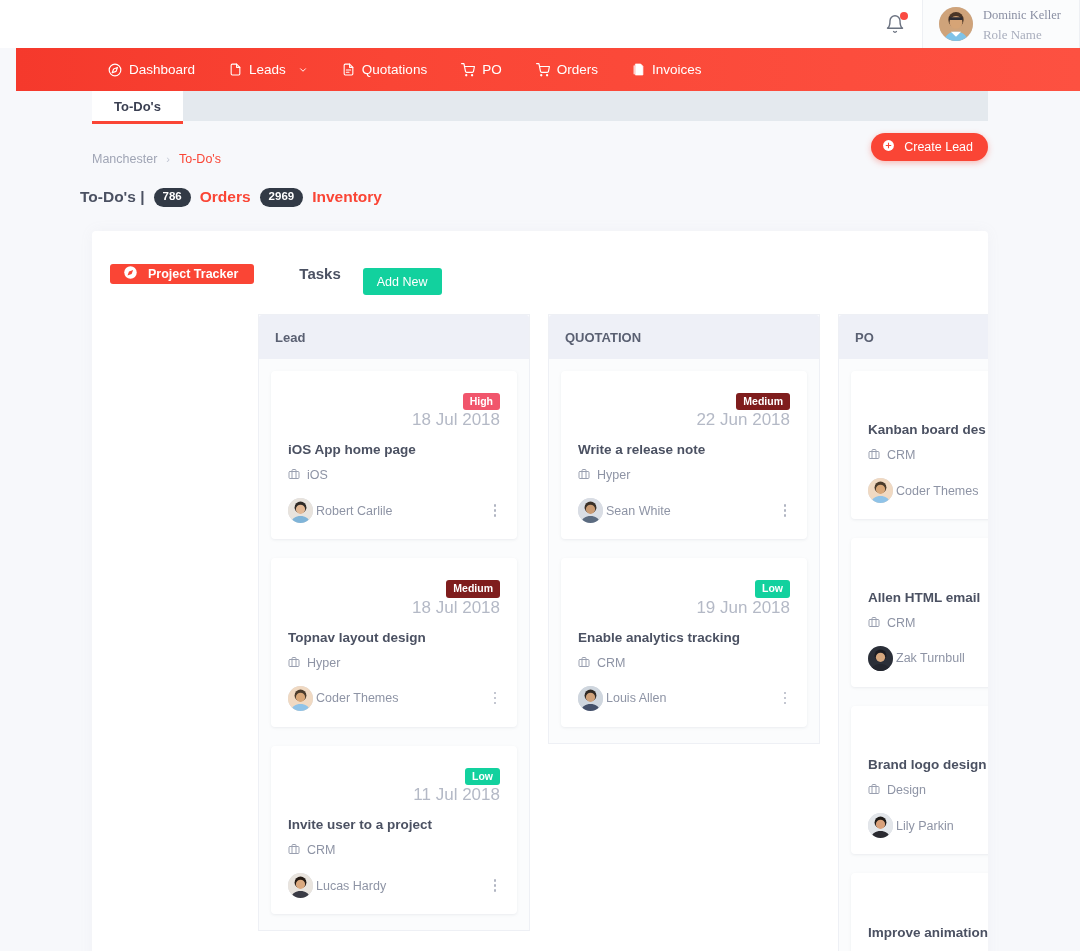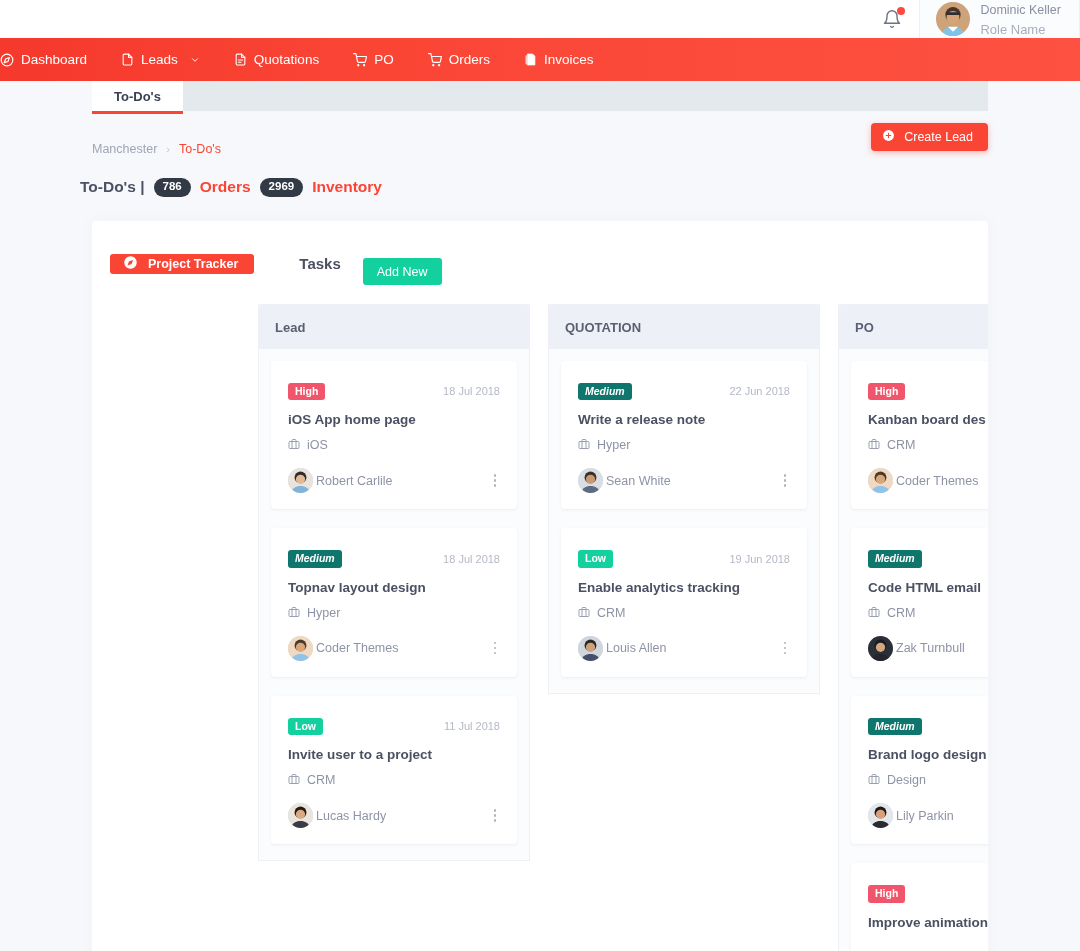--- a/index.html
+++ b/index.html
@@ -12,26 +12,27 @@
 
   body {
     font-family: "Liberation Sans", sans-serif;
     background: #f7f8fb;
     color: #43485a;
     -webkit-font-smoothing: antialiased;
   }
 
   
   .topbar {
-    height: 38px;
+    height: 48px;
     background: #ffffff;
     display: flex;
     align-items: stretch;
     justify-content: flex-end;
     position: relative;
+    font-family: Liberation Serif, serif;
   }
   .notif-btn {
     width: 54px;
     display: flex;
     align-items: center;
     justify-content: center;
     position: relative;
     cursor: pointer;
   }
   .bell-wrap { position: relative; width: 20px; height: 22px; }
@@ -73,20 +74,22 @@
     color: #a9aebd;
     white-space: nowrap;
   }
 
   
   .navbar {
     height: 43px;
     background: linear-gradient(90deg, #f5392c 0%, #fa4535 35%, #fd5141 100%);
     display: flex;
     align-items: center;
+    padding-left: 92px;
+    margin-left: 16px;
   }
   .nav-item {
     display: flex;
     align-items: center;
     gap: 7px;
     color: #ffffff;
     font-size: 13.5px;
     padding: 0 17px;
     height: 43px;
     cursor: pointer;
@@ -139,21 +142,21 @@
     font-size: 12.5px;
     margin-top: 24px;
   }
   .crumb { color: #a0a5b5; cursor: pointer; }
   .crumb.active { color: #fa4535; }
   .crumb-sep { color: #c2c7d4; font-size: 11px; }
   .btn-create {
     background: #fa4535;
     color: #fff;
     border: none;
-    border-radius: 4px;
+    border-radius: 14px;
     height: 28px;
     padding: 0 15px 0 11px;
     font-size: 12.5px;
     font-family: inherit;
     display: flex;
     align-items: center;
     gap: 9px;
     cursor: pointer;
     box-shadow: 0 2px 6px rgba(250,69,53,.35);
   }
@@ -258,37 +261,38 @@
   .card {
     background: #ffffff;
     border-radius: 4px;
     padding: 22px 17px 16px 17px;
     margin-bottom: 19px;
     box-shadow: 0 1px 3px rgba(100,110,130,.11);
   }
   .card:last-child { margin-bottom: 2px; }
   .card-top {
     display: flex;
-    align-items: center;
+    align-items: flex-end;
     justify-content: space-between;
     margin-bottom: 12px;
+    flex-direction: column;
   }
   .pill {
     font-size: 10.5px;
     font-weight: bold;
     color: #fff;
     border-radius: 3px;
     padding: 3px 7px 4px 7px;
     line-height: 1;
   }
   .pill.high   { background: #f1556c; }
-  .pill.medium { background: #0f766e; font-style: italic; }
+  .pill.medium { background: #7f1d1d; }
   .pill.low    { background: #12d19e; }
   .card-date {
-    font-size: 11px;
+    font-size: 17px;
     color: #b4b9c6;
     white-space: nowrap;
     margin-left: 16px;
   }
   .card-title {
     font-size: 13.5px;
     font-weight: bold;
     color: #4b5162;
     margin-bottom: 11px;
     white-space: nowrap;
@@ -675,21 +679,21 @@
                 </span>
                 <span>Coder Themes</span>
               </span>
             </div>
           </div>
           <div class="card">
             <div class="card-top">
               <span class="pill medium">Medium</span>
               <span class="card-date"></span>
             </div>
-            <div class="card-title">Code HTML email</div>
+            <div class="card-title">Allen HTML email</div>
             <div class="card-proj">
               <span><svg width="12" height="12" viewBox="0 0 24 24" fill="none" stroke="#9aa0b0" stroke-width="2" stroke-linecap="round" stroke-linejoin="round">
                   <rect x="2" y="7" width="20" height="14" rx="2"></rect>
                   <path d="M16 21V5a2 2 0 0 0-2-2h-4a2 2 0 0 0-2 2v16"></path>
                 </svg></span>
               <span>CRM</span>
             </div>
             <div class="card-foot">
               <span class="assignee">
                 <span class="avatar">

